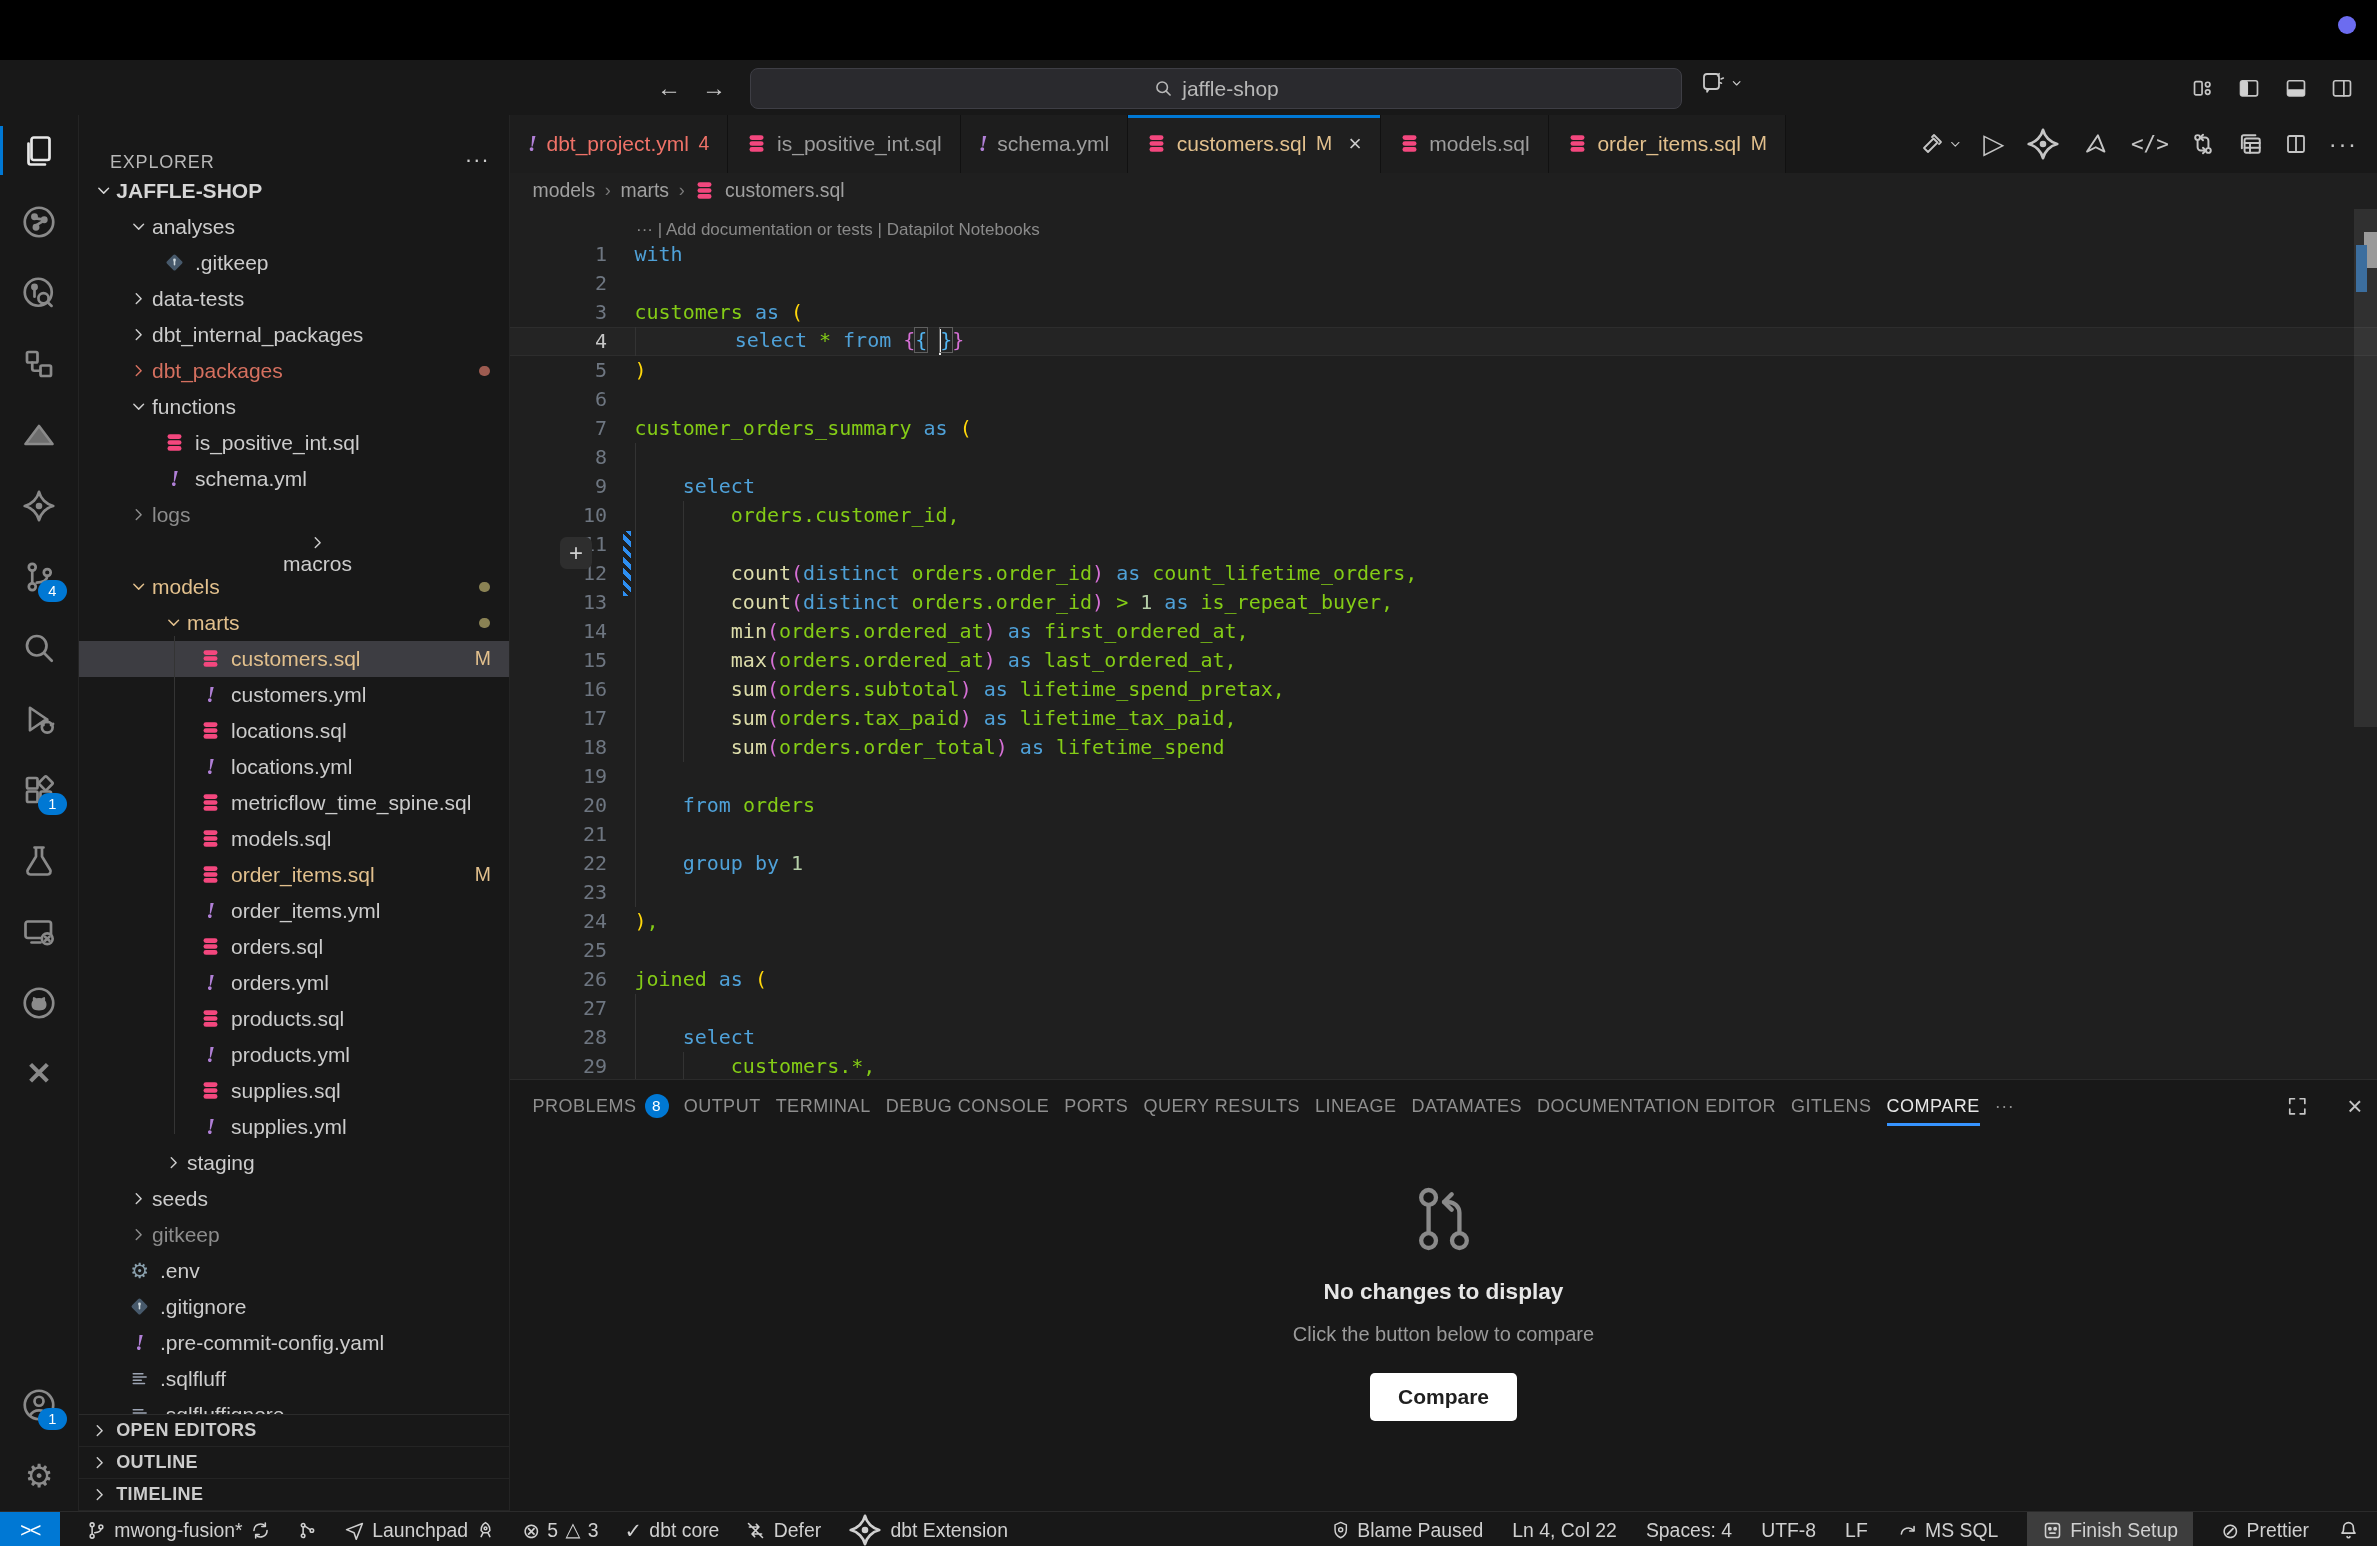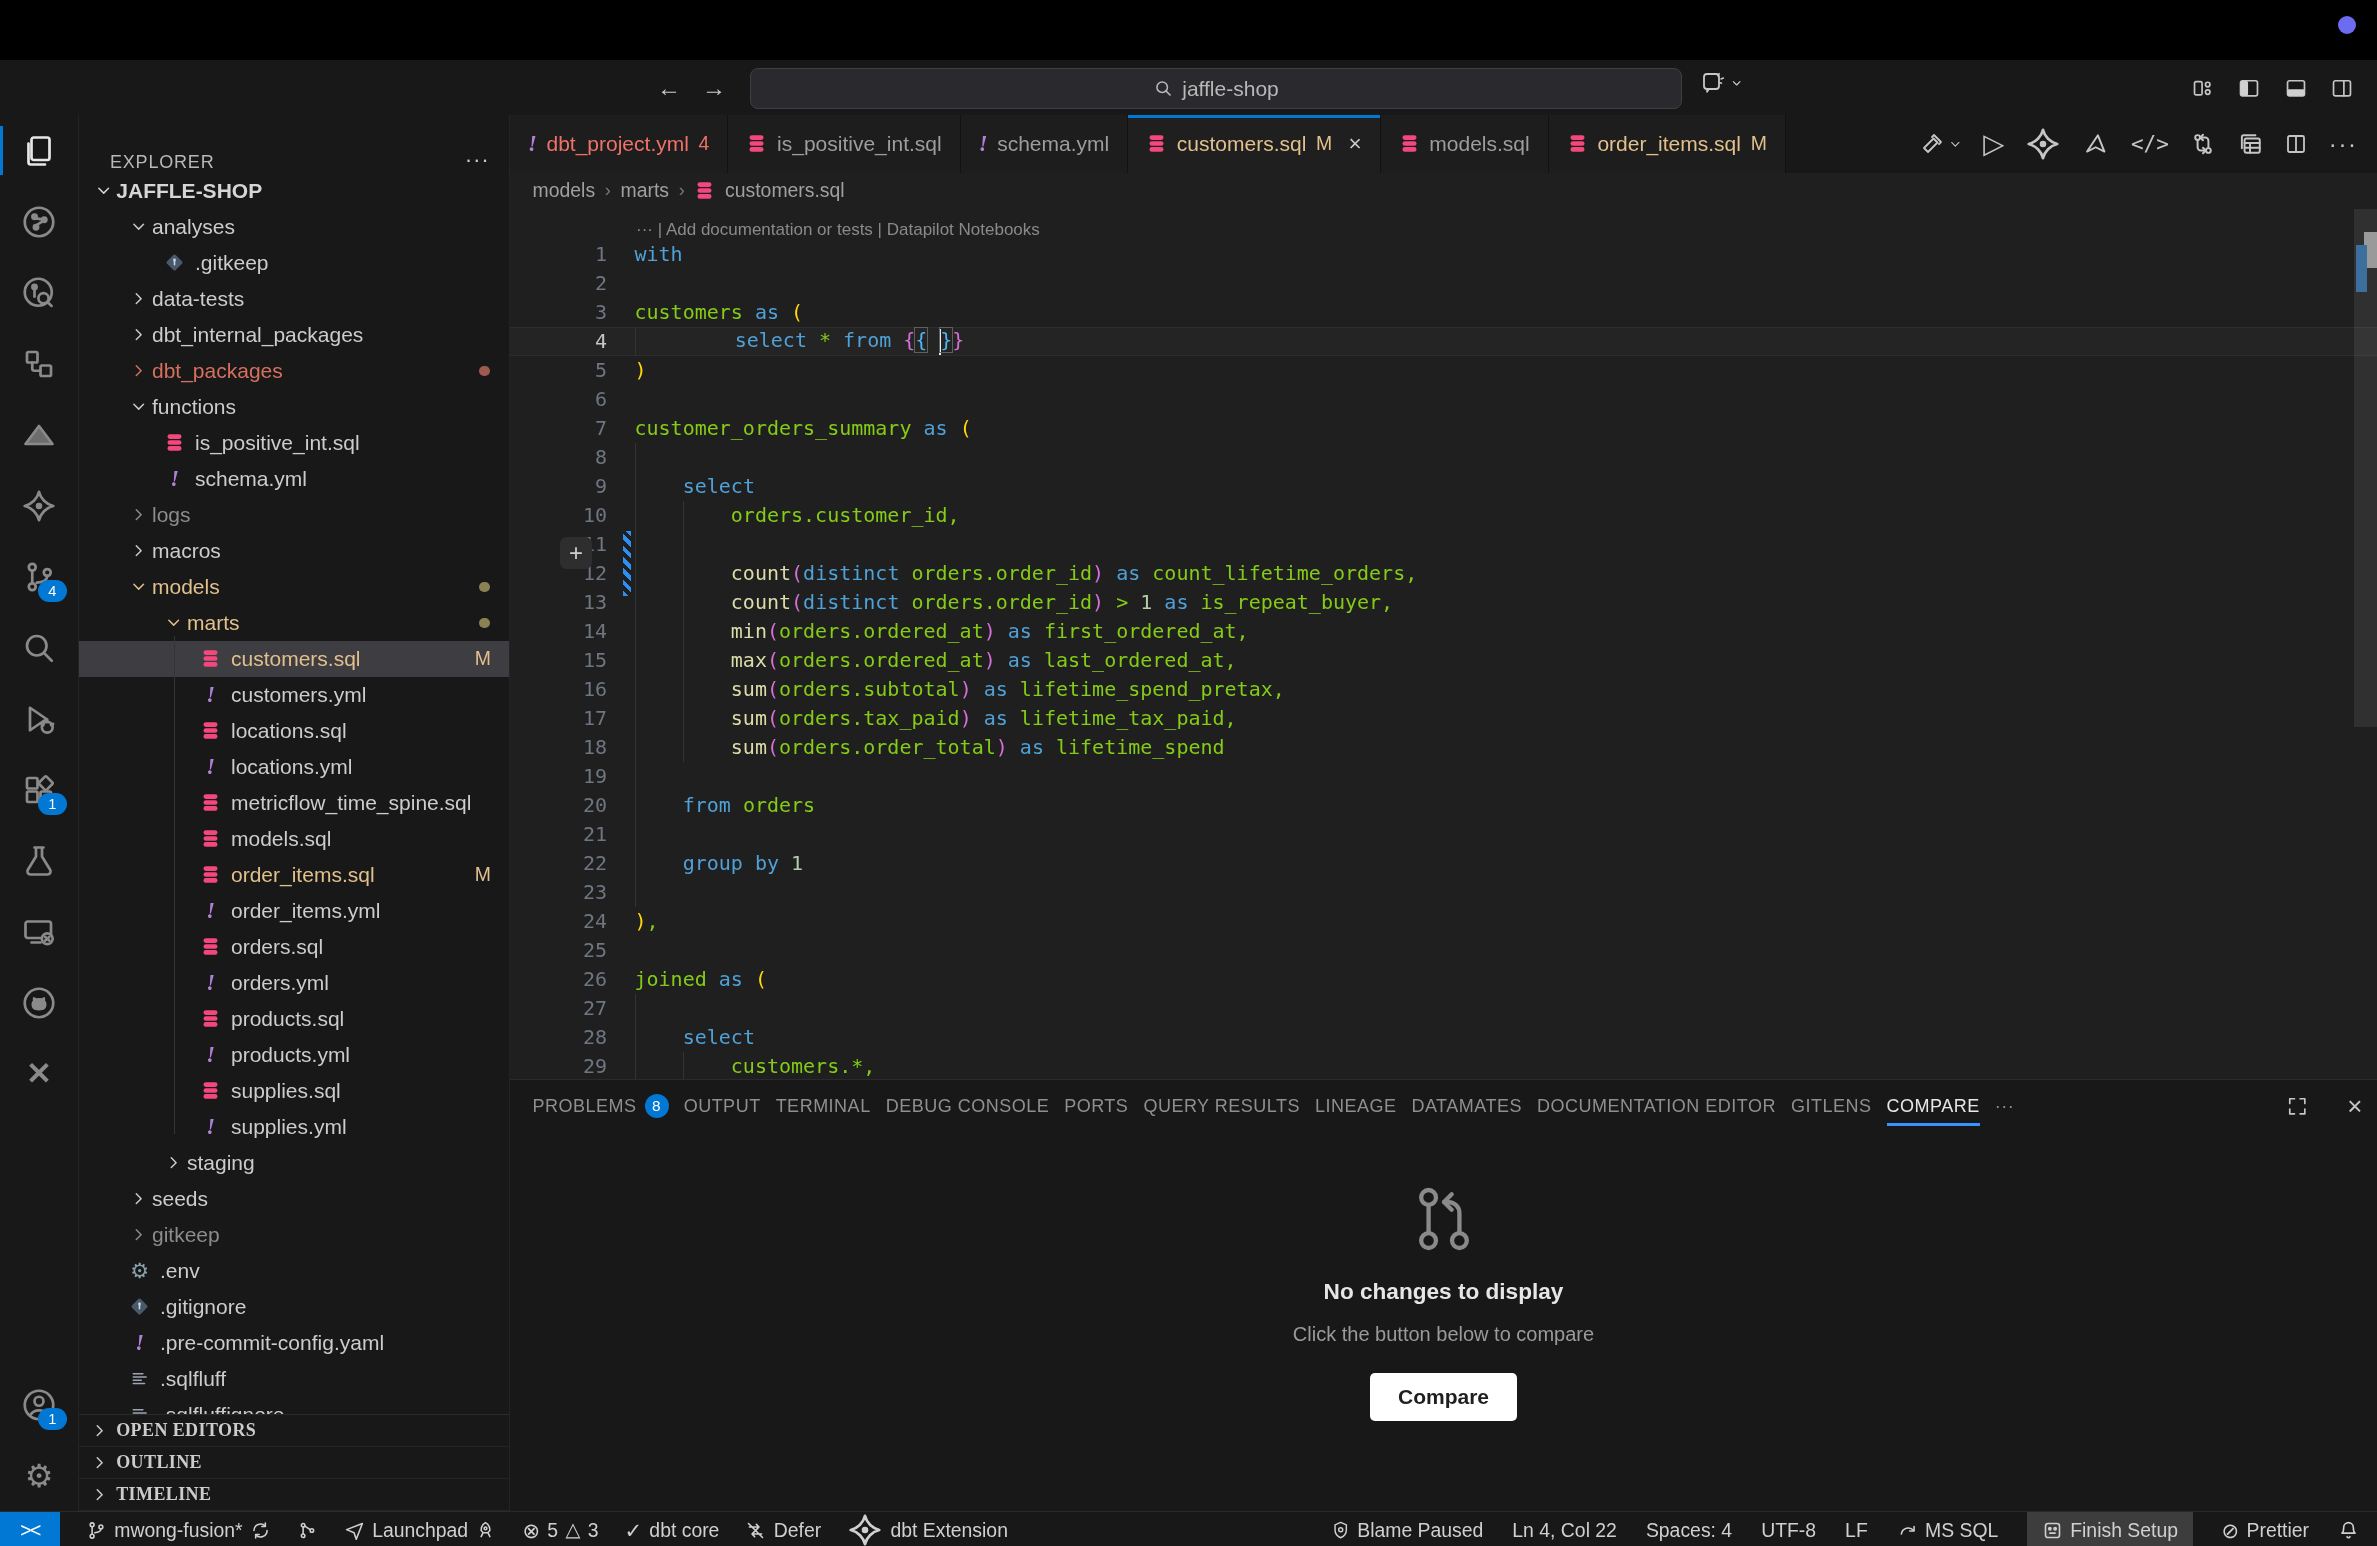--- a/index.html
+++ b/index.html
@@ -31,21 +31,21 @@
   .trow.selected{background:#3d3d42;}
   .trow .chev{width:26px;display:flex;justify-content:center;color:inherit;flex:none;}
   .trow .ficon{width:27.5px;display:flex;justify-content:center;align-items:center;flex:none;margin-right:6.5px;}
   .trow.bold{font-weight:bold;color:#d6d6d6;}
   .trow.dim{color:#8c8c8c;}
   .trow.mod{color:#e2c08d;}
   .trow.red{color:#d5705f;}
   .t-badge{margin-left:auto;margin-right:18px;font-size:19.4px;}
   .t-dot{margin-left:auto;margin-right:19.4px;width:10.5px;height:10.5px;border-radius:50%;}
   .guideline{position:absolute;width:0.8px;background:#343434;}
-  .sb-sections{border-top:0.8px solid #2b2b2b;font-family:Liberation Serif, serif;}
+  .sb-sections{border-top:0.8px solid #2b2b2b;}
   .sb-sec{height:31px;display:flex;align-items:center;padding-left:11.3px;gap:6.5px;color:#cccccc;font-size:18px;font-weight:bold;border-bottom:0.8px solid #242424;letter-spacing:0.4px;}
   
   .editorcol{flex:1;display:flex;flex-direction:column;min-width:0;}
   .tabbar{height:58px;background:#181818;display:flex;align-items:stretch;}
   .tab{display:flex;align-items:center;gap:9.7px;padding:0 18px;font-size:21px;color:#9d9d9d;background:#1d1d1d;border-right:0.8px solid #111;position:relative;}
   .tab.active{background:#1f1f1f;color:#ccc;}
   .tab.active::before{content:"";position:absolute;left:0;right:0;top:0;height:3.2px;background:#0078d4;}
   .tab .suffix{font-size:19.4px;}
   .tab .closex{margin-left:6.5px;color:#ccc;font-size:22.6px;}
   .ed-actions{margin-left:auto;display:flex;align-items:center;gap:21px;padding-right:19.4px;color:#c5c5c5;}
@@ -352,21 +352,21 @@
           <span>schema.yml</span>
         </div>
         <div class="trow dim" style="padding-left: 47px;">
           <span class="chev">
             <svg width="19.4" height="19.4" viewBox="0 0 24 24" fill="none" stroke="currentColor" stroke-width="1.8" stroke-linecap="round" stroke-linejoin="round">
               <path d="M9 6l6 6-6 6"></path>
             </svg>
           </span>
           <span>logs</span>
         </div>
-        <div class="trow" style="padding-left: 47px;">
+        <div class="trow" style="padding-left: 47px; flex-direction: column;">
           <span class="chev">
             <svg width="19.4" height="19.4" viewBox="0 0 24 24" fill="none" stroke="currentColor" stroke-width="1.8" stroke-linecap="round" stroke-linejoin="round">
               <path d="M9 6l6 6-6 6"></path>
             </svg>
           </span>
           <span>macros</span>
         </div>
         <div class="trow mod" style="padding-left: 47px;">
           <span class="chev">
             <svg width="19.4" height="19.4" viewBox="0 0 24 24" fill="none" stroke="currentColor" stroke-width="1.8" stroke-linecap="round" stroke-linejoin="round">

